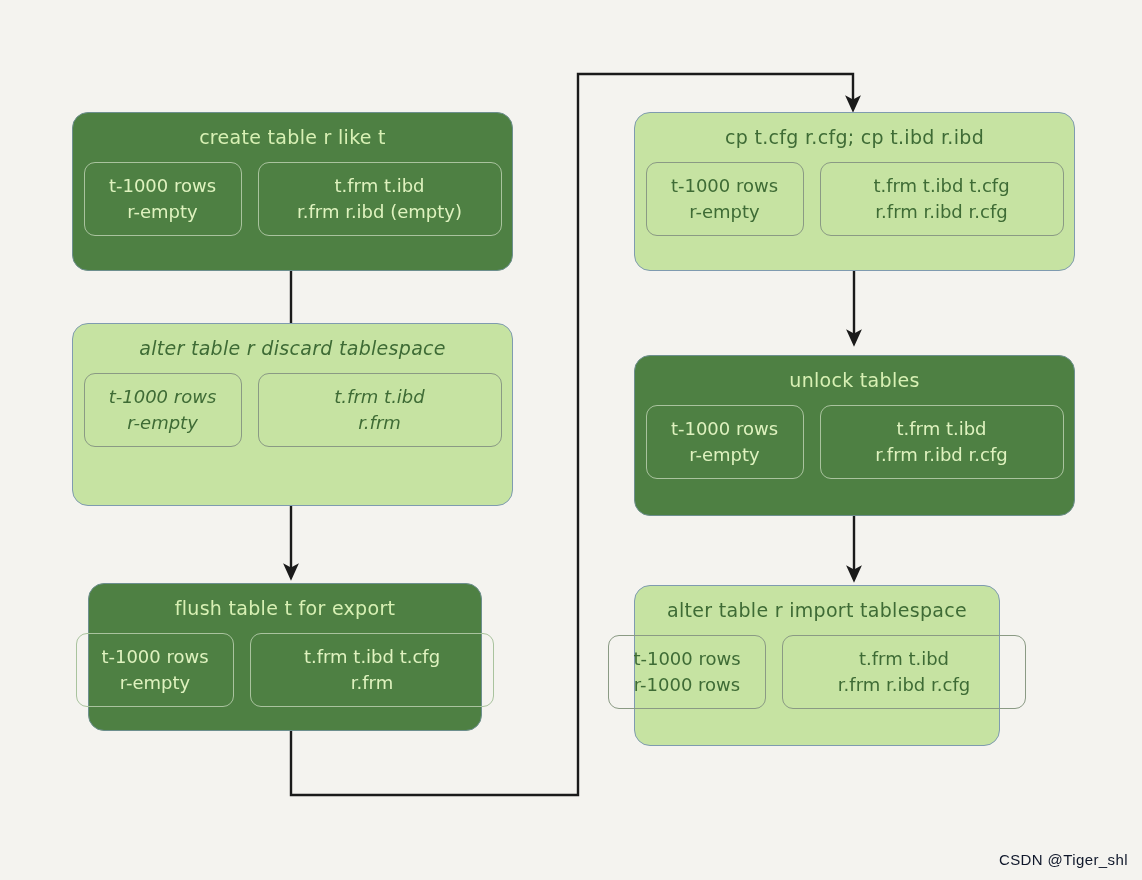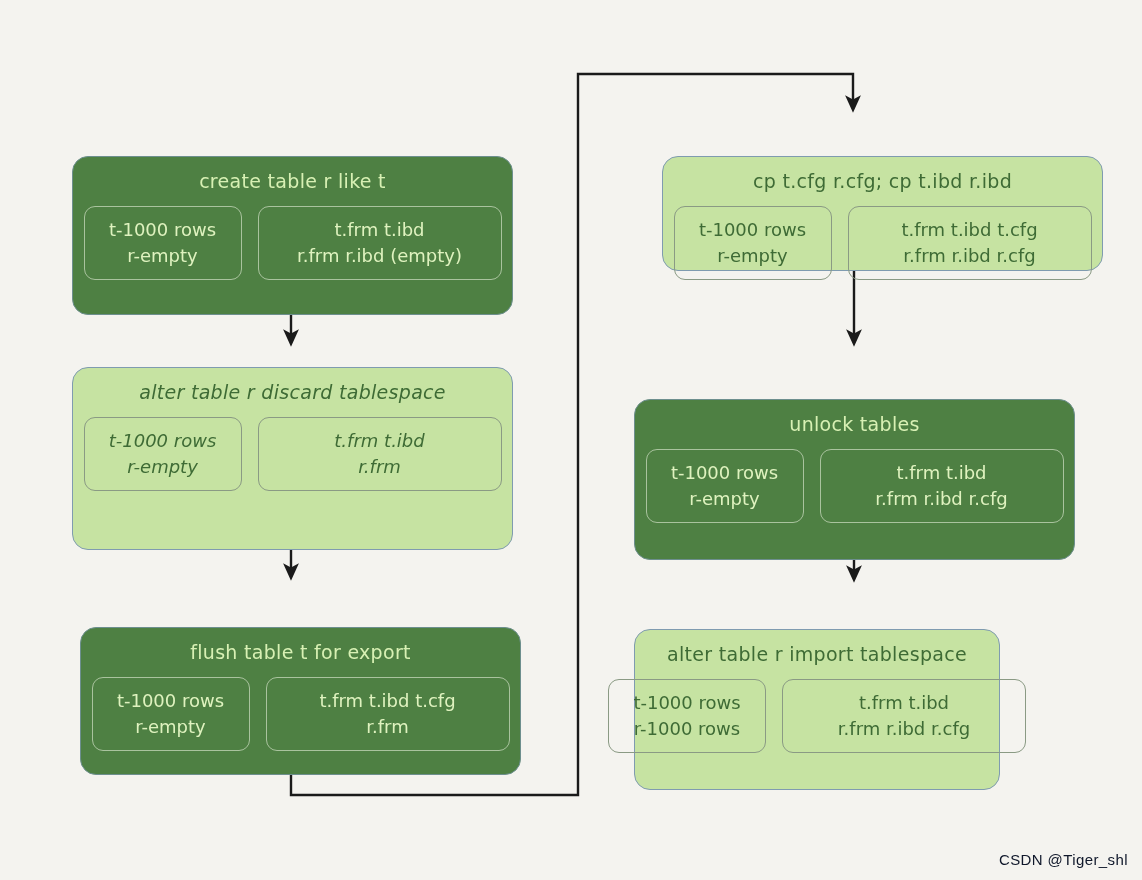--- a/index.html
+++ b/index.html
@@ -28,21 +28,20 @@
   }
   .node {
     position: absolute;
     box-sizing: border-box;
     border-radius: 16px;
     border: 1px solid #7d98ab;
     display: flex;
     flex-direction: column;
     align-items: center;
     padding-top: 14px;
-    margin-top: 44px;
   }
   .node.dark {
     background: #4e8043;
     border-color: #6d8f8e;
   }
   .node.light {
     background: #c6e3a2;
     border-color: #7f9bb0;
   }
   .node-title {
@@ -155,35 +154,35 @@
         <div class="slot-line">t-1000 rows</div>
         <div class="slot-line">r-empty</div>
       </div>
       <div class="slot right">
         <div class="slot-line">t.frm t.ibd</div>
         <div class="slot-line">r.frm</div>
       </div>
     </div>
   </div>
 
-  <div class="node dark" style="left:80px; top:583px; width:441px; height:148px;">
+  <div class="node dark" style="left:88px; top:583px; width:394px; height:148px;">
     <div class="node-title">flush table t for export</div>
     <div class="slots">
       <div class="slot left">
         <div class="slot-line">t-1000 rows</div>
         <div class="slot-line">r-empty</div>
       </div>
       <div class="slot right">
         <div class="slot-line">t.frm   t.ibd  t.cfg</div>
         <div class="slot-line">r.frm</div>
       </div>
     </div>
   </div>
 
-  <div class="node light" style="left:662px; top:112px; width:441px; height:115px;">
+  <div class="node light" style="left:634px; top:112px; width:441px; height:159px;">
     <div class="node-title">cp t.cfg r.cfg; cp t.ibd r.ibd</div>
     <div class="slots">
       <div class="slot left">
         <div class="slot-line">t-1000 rows</div>
         <div class="slot-line">r-empty</div>
       </div>
       <div class="slot right">
         <div class="slot-line">t.frm  t.ibd  t.cfg</div>
         <div class="slot-line">r.frm  r.ibd  r.cfg</div>
       </div>

